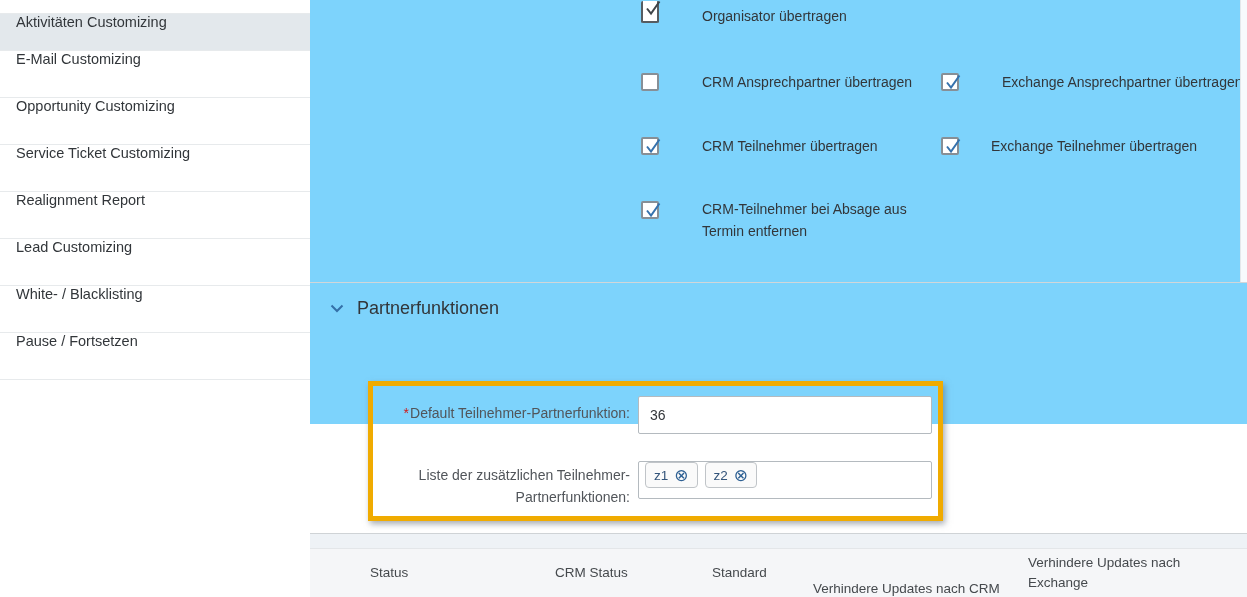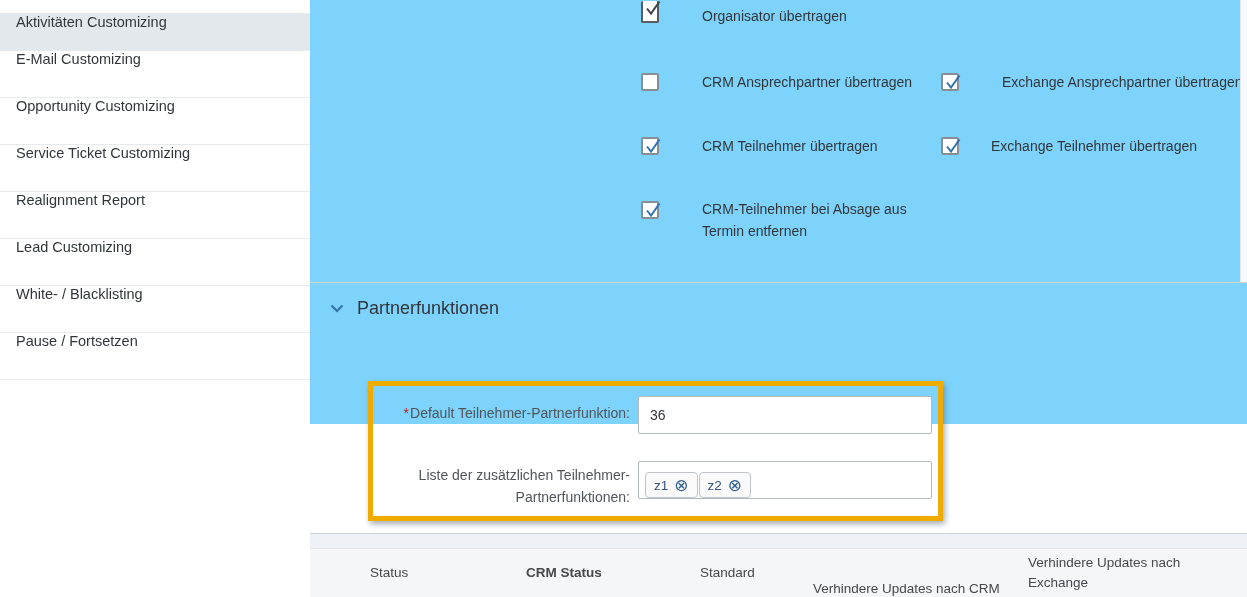--- a/index.html
+++ b/index.html
@@ -45,34 +45,34 @@
             border:5px solid #f0ab00; box-shadow:2px 3px 6px rgba(95,105,115,.55); }
 
   
   .f-label { position:absolute; left:70px; width:250px; text-align:right; font-size:14px;
              color:#51555a; line-height:22px; }
   .req { color:#d01a1a; margin-right:1px; }
   .f-input { position:absolute; left:328px; width:294px; height:38px; background:#ffffff;
              border:1px solid #b4babf; border-radius:2px; font-family:"Liberation Sans",sans-serif;
              font-size:14px; color:#32363a; padding:0 11px; }
   .tok-field { position:absolute; left:328px; width:294px; height:38px; background:#ffffff;
-               border:1px solid #b4babf; border-radius:2px; display:flex; align-items:flex-end;
-               gap:1px; padding-left:6px; }
+               border:1px solid #b4babf; border-radius:2px; display:flex; align-items:flex-start;
+               gap:7px; padding-left:6px; }
   .token { height:26px; background:#fafafa; border:1px solid #c0c4c8; border-radius:4px;
            display:flex; align-items:center; gap:6px; padding:0 8px; font-size:13.5px; color:#33547a; }
   .tok-x { font-size:17px; line-height:17px; color:#2e6093; cursor:pointer; }
 
   
   .band { position:absolute; left:0; top:533px; width:937px; height:15px; background:#eef2f6;
           border-top:1px solid #cfd3d6; }
   .thead { position:absolute; left:0; top:548px; width:937px; height:49px; background:#f5f6f8;
            border-top:1px solid #e3e6e9; }
   .th { position:absolute; top:50%; transform:translateY(-50%); font-size:13.5px; color:#45494d;
         line-height:20px; }
-  .th.c0{left:60px;} .th.c1{left:216px;font-weight:bold;} .th.c2{left:390px;} .th.c3{left:503px;margin-top:16px;}
+  .th.c0{left:60px;} .th.c1{left:245px;} .th.c2{left:402px;} .th.c3{left:503px;margin-top:16px;}
   .th.c4{left:718px; width:178px;}
 </style>
 </head>
 <body>
 
 <div id="app">
 
   <nav class="sidebar">
     <div class="side-list">
       <div class="side-item first selected">

